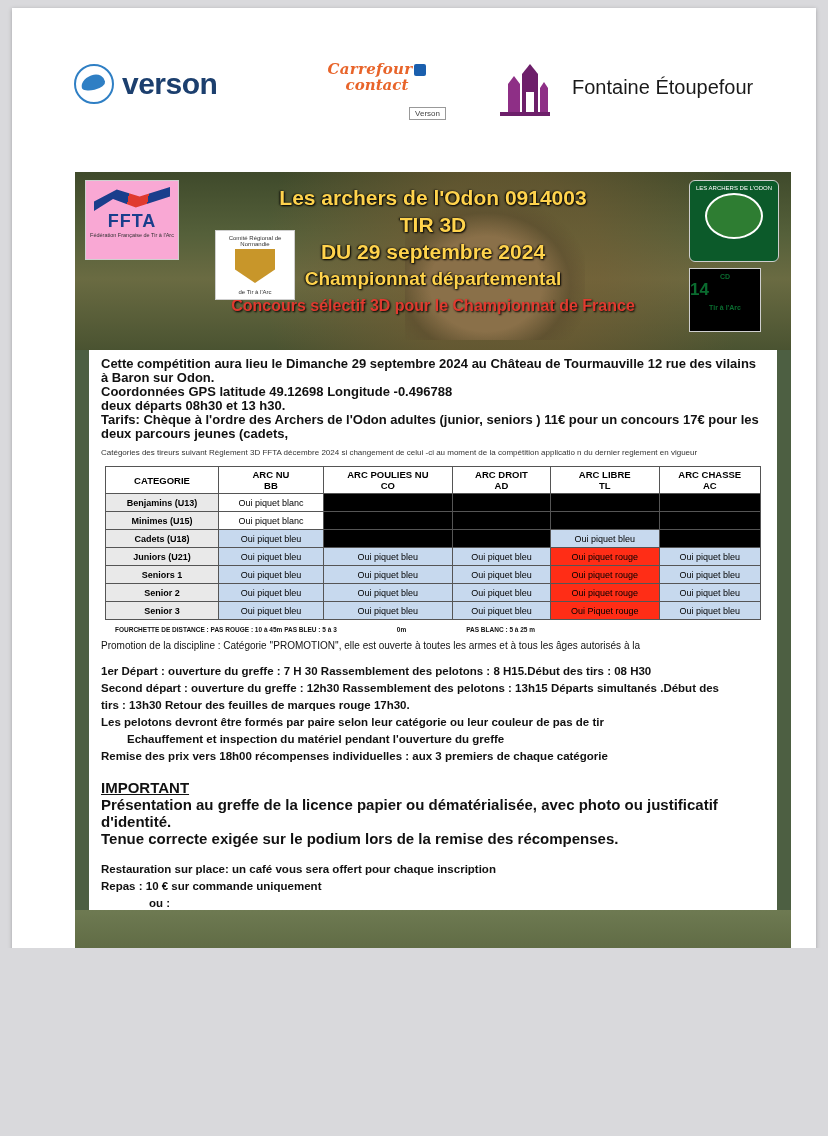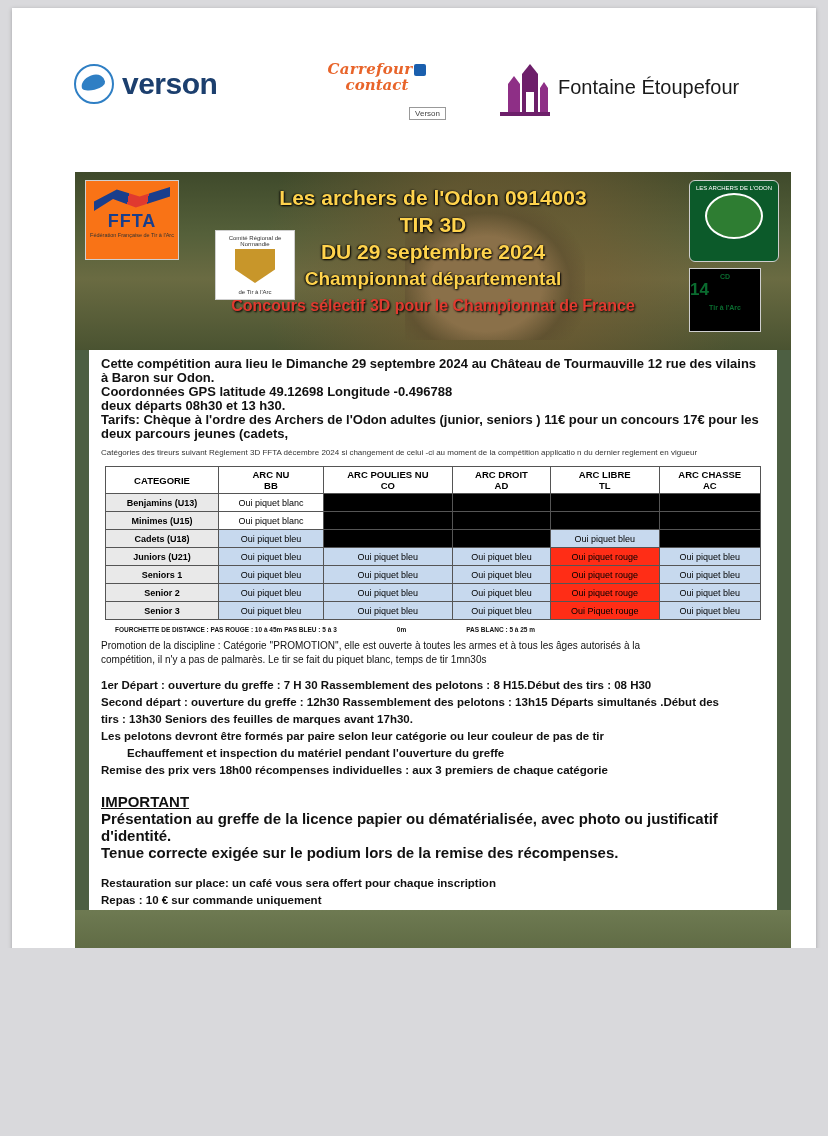--- a/index.html
+++ b/index.html
@@ -97,21 +97,21 @@
     background: #1a5fae;
     border-radius: 2px;
     vertical-align: -2px;
     margin-left: 2px;
   }
   .sp-fontaine {
     position: absolute;
     left: 488px; top: 2px;
     display: flex;
     align-items: center;
-    gap: 8px;
+    gap: 22px;
   }
   .fontaine-crest {
     width: 50px; height: 58px;
     position: relative;
   }
   .fontaine-text {
     font-size: 20px;
     color: #1a1a1a;
   }
   
@@ -153,21 +153,21 @@
   .ttl.small {
     font-size: 19px;
   }
   .ttl.red {
     color: #e03a2f;
     font-size: 16px;
     text-shadow: 1px 1px 2px #000;
   }
   .logo-box {
     position: absolute;
-    background: #f97316;
+    background: #f9a8d4;
     border: 1px solid #cfcfcf;
   }
   #ffta-logo { left: 10px; top: 8px; width: 92px; height: 78px; }
   #crn-logo { left: 140px; top: 58px; width: 78px; height: 68px; background:#fff; }
   #odon-logo { left: 614px; top: 8px; width: 88px; height: 80px; background:#0c5a2a; border-radius: 6px;}
   #cd14-logo { left: 614px; top: 96px; width: 70px; height: 62px; background:#000000; }
   .ffta-text { font-size: 18px; font-weight: bold; color:#1a3e8c; text-align:center; margin-top:30px; letter-spacing:1px;}
   .ffta-sub { font-size: 5.5px; color:#333; text-align:center; }
   .ffta-swoosh {
     position:absolute; left:8px; top:6px; width:76px; height:24px;
@@ -459,27 +459,26 @@
         </table>
 
         <div class="fourchette">
           <span>FOURCHETTE DE DISTANCE : PAS ROUGE : 10 à 45m PAS BLEU : 5 à 3</span>
           <span>0m</span>
           <span>PAS BLANC : 5 à 25 m</span>
         </div>
 
         <div class="p-promo">
           <div>Promotion de la discipline : Catégorie ''PROMOTION'', elle est ouverte à toutes les armes et à tous les âges autorisés à la</div>
-          <div>compétition, il n'y a pas de palmarès. Le tir se fait du piquet blanc, temps de tir 1mn30s</div>
         </div>
 
         <div class="p-block">
           <div>1er Départ : ouverture du greffe : 7 H 30 Rassemblement des pelotons : 8 H15.Début des tirs : 08 H30</div>
           <div>Second départ : ouverture du greffe : 12h30 Rassemblement des pelotons : 13h15 Départs simultanés .Début des</div>
-          <div>tirs : 13h30 Seniors des feuilles de marques avant 17h30.</div>
+          <div>tirs : 13h30 Retour des feuilles de marques rouge 17h30.</div>
           <div>Les pelotons devront être formés par paire selon leur catégorie ou leur couleur de pas de tir</div>
           <div class="indent">Echauffement et inspection du matériel pendant l'ouverture du greffe</div>
           <div>Remise des prix vers 18h00 récompenses individuelles : aux 3 premiers de chaque catégorie</div>
         </div>
 
         <div class="p-imp">
           <div class="u">IMPORTANT</div>
           <div>Présentation au greffe de la licence papier ou dématérialisée, avec photo ou justificatif d'identité.</div>
           <div>Tenue correcte exigée sur le podium lors de la remise des récompenses.</div>
         </div>

